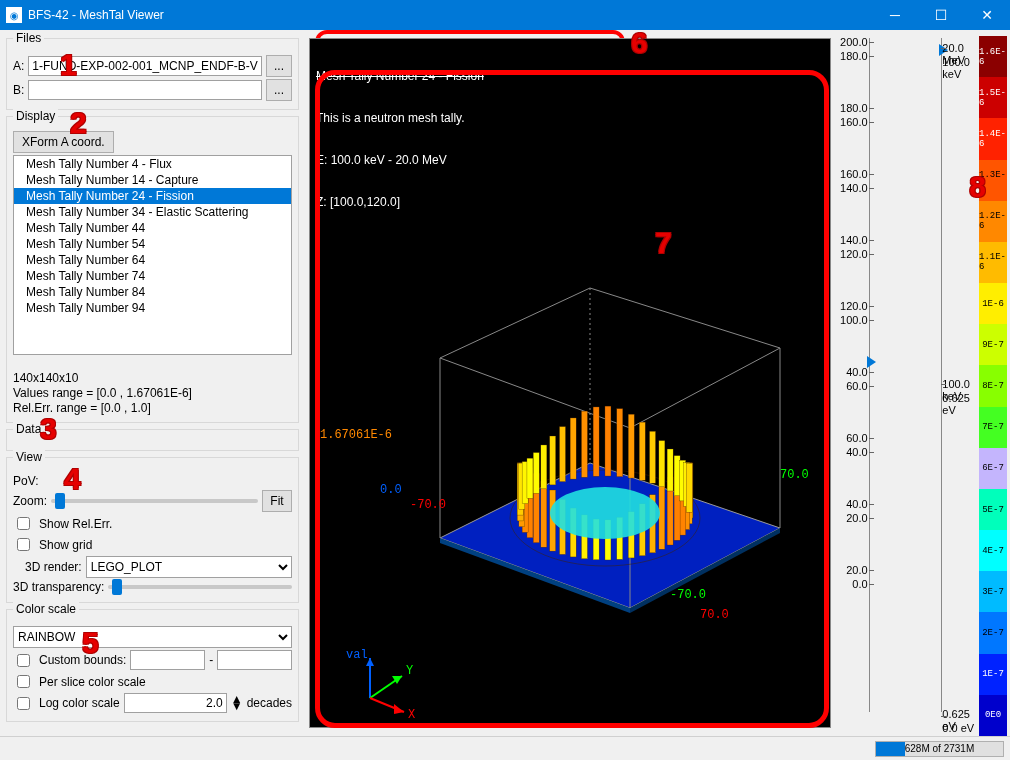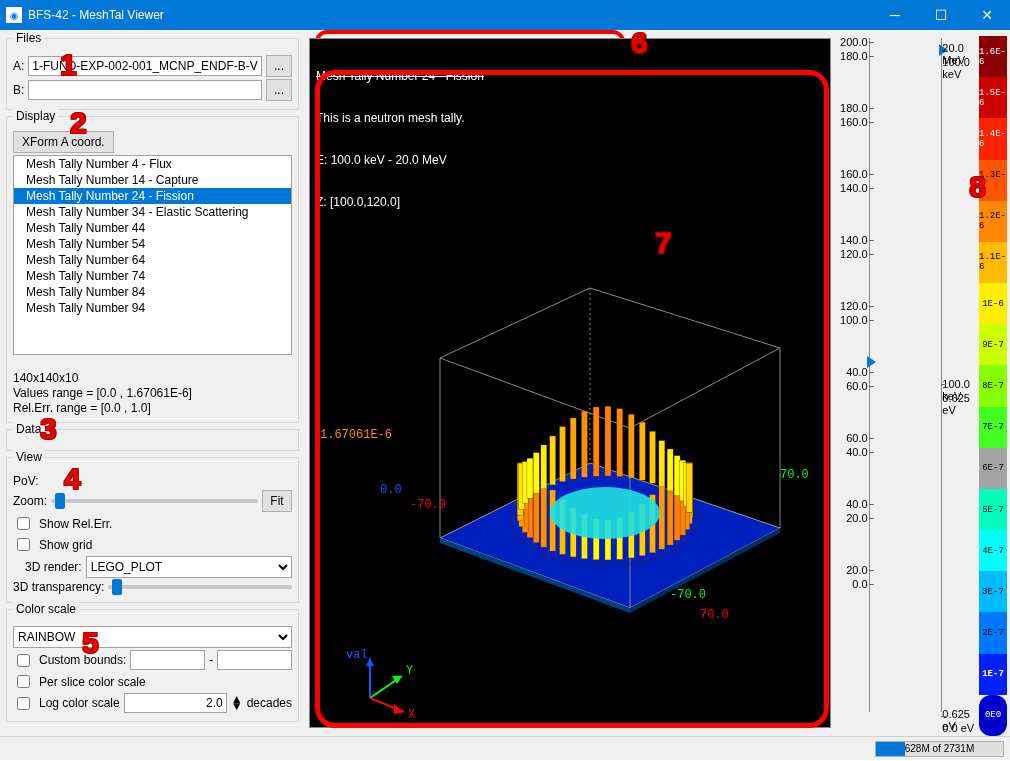--- a/index.html
+++ b/index.html
@@ -364,27 +364,27 @@
         <div class="cb-seg" style="top: 0px; height: 41.1765px; background: rgb(139, 0, 0); color: rgb(255, 255, 255);">1.6E-6</div>
         <div class="cb-seg" style="top: 41.1765px; height: 41.1765px; background: rgb(204, 0, 0); color: rgb(255, 255, 255);">1.5E-6</div>
         <div class="cb-seg" style="top: 82.3529px; height: 41.1765px; background: rgb(255, 34, 0); color: rgb(255, 255, 255);">1.4E-6</div>
         <div class="cb-seg" style="top: 123.529px; height: 41.1765px; background: rgb(255, 85, 0); color: rgb(0, 0, 0);">1.3E-6</div>
         <div class="cb-seg" style="top: 164.706px; height: 41.1765px; background: rgb(255, 136, 0); color: rgb(0, 0, 0);">1.2E-6</div>
         <div class="cb-seg" style="top: 205.882px; height: 41.1765px; background: rgb(255, 187, 0); color: rgb(0, 0, 0);">1.1E-6</div>
         <div class="cb-seg" style="top: 247.059px; height: 41.1765px; background: rgb(255, 238, 0); color: rgb(0, 0, 0);">1E-6</div>
         <div class="cb-seg" style="top: 288.235px; height: 41.1765px; background: rgb(204, 255, 0); color: rgb(0, 0, 0);">9E-7</div>
         <div class="cb-seg" style="top: 329.412px; height: 41.1765px; background: rgb(136, 255, 0); color: rgb(0, 0, 0);">8E-7</div>
         <div class="cb-seg" style="top: 370.588px; height: 41.1765px; background: rgb(68, 255, 34); color: rgb(0, 0, 0);">7E-7</div>
-        <div class="cb-seg" style="top: 411.765px; height: 41.1765px; background: #a3a3a3; color: rgb(0, 0, 0);">6E-7</div>
+        <div class="cb-seg" style="top: 411.765px; height: 41.1765px; background: #c4b5fd; color: rgb(0, 0, 0);">6E-7</div>
         <div class="cb-seg" style="top: 452.941px; height: 41.1765px; background: rgb(0, 255, 187); color: rgb(0, 0, 0);">5E-7</div>
         <div class="cb-seg" style="top: 494.118px; height: 41.1765px; background: rgb(0, 255, 255); color: rgb(0, 0, 0);">4E-7</div>
         <div class="cb-seg" style="top: 535.294px; height: 41.1765px; background: rgb(0, 187, 255); color: rgb(0, 0, 0);">3E-7</div>
         <div class="cb-seg" style="top: 576.471px; height: 41.1765px; background: rgb(0, 119, 255); color: rgb(0, 0, 0);">2E-7</div>
-        <div class="cb-seg" style="top: 617.647px; height: 41.1765px; background: rgb(0, 34, 255); color: rgb(255, 255, 255); font-weight: bold;">1E-7</div>
-        <div class="cb-seg" style="top: 658.824px; height: 41.1765px; background: rgb(0, 0, 204); color: rgb(255, 255, 255); border-radius: 12px;">0E0</div>
+        <div class="cb-seg" style="top: 617.647px; height: 41.1765px; background: rgb(0, 34, 255); color: rgb(255, 255, 255);">1E-7</div>
+        <div class="cb-seg" style="top: 658.824px; height: 41.1765px; background: rgb(0, 0, 204); color: rgb(255, 255, 255);">0E0</div>
       </div>
   </div>
 
 </div>
 
 <div class="status">
   <div class="progress">
     <div class="bar"></div>
     <div class="txt">628M of 2731M</div>
   </div>

